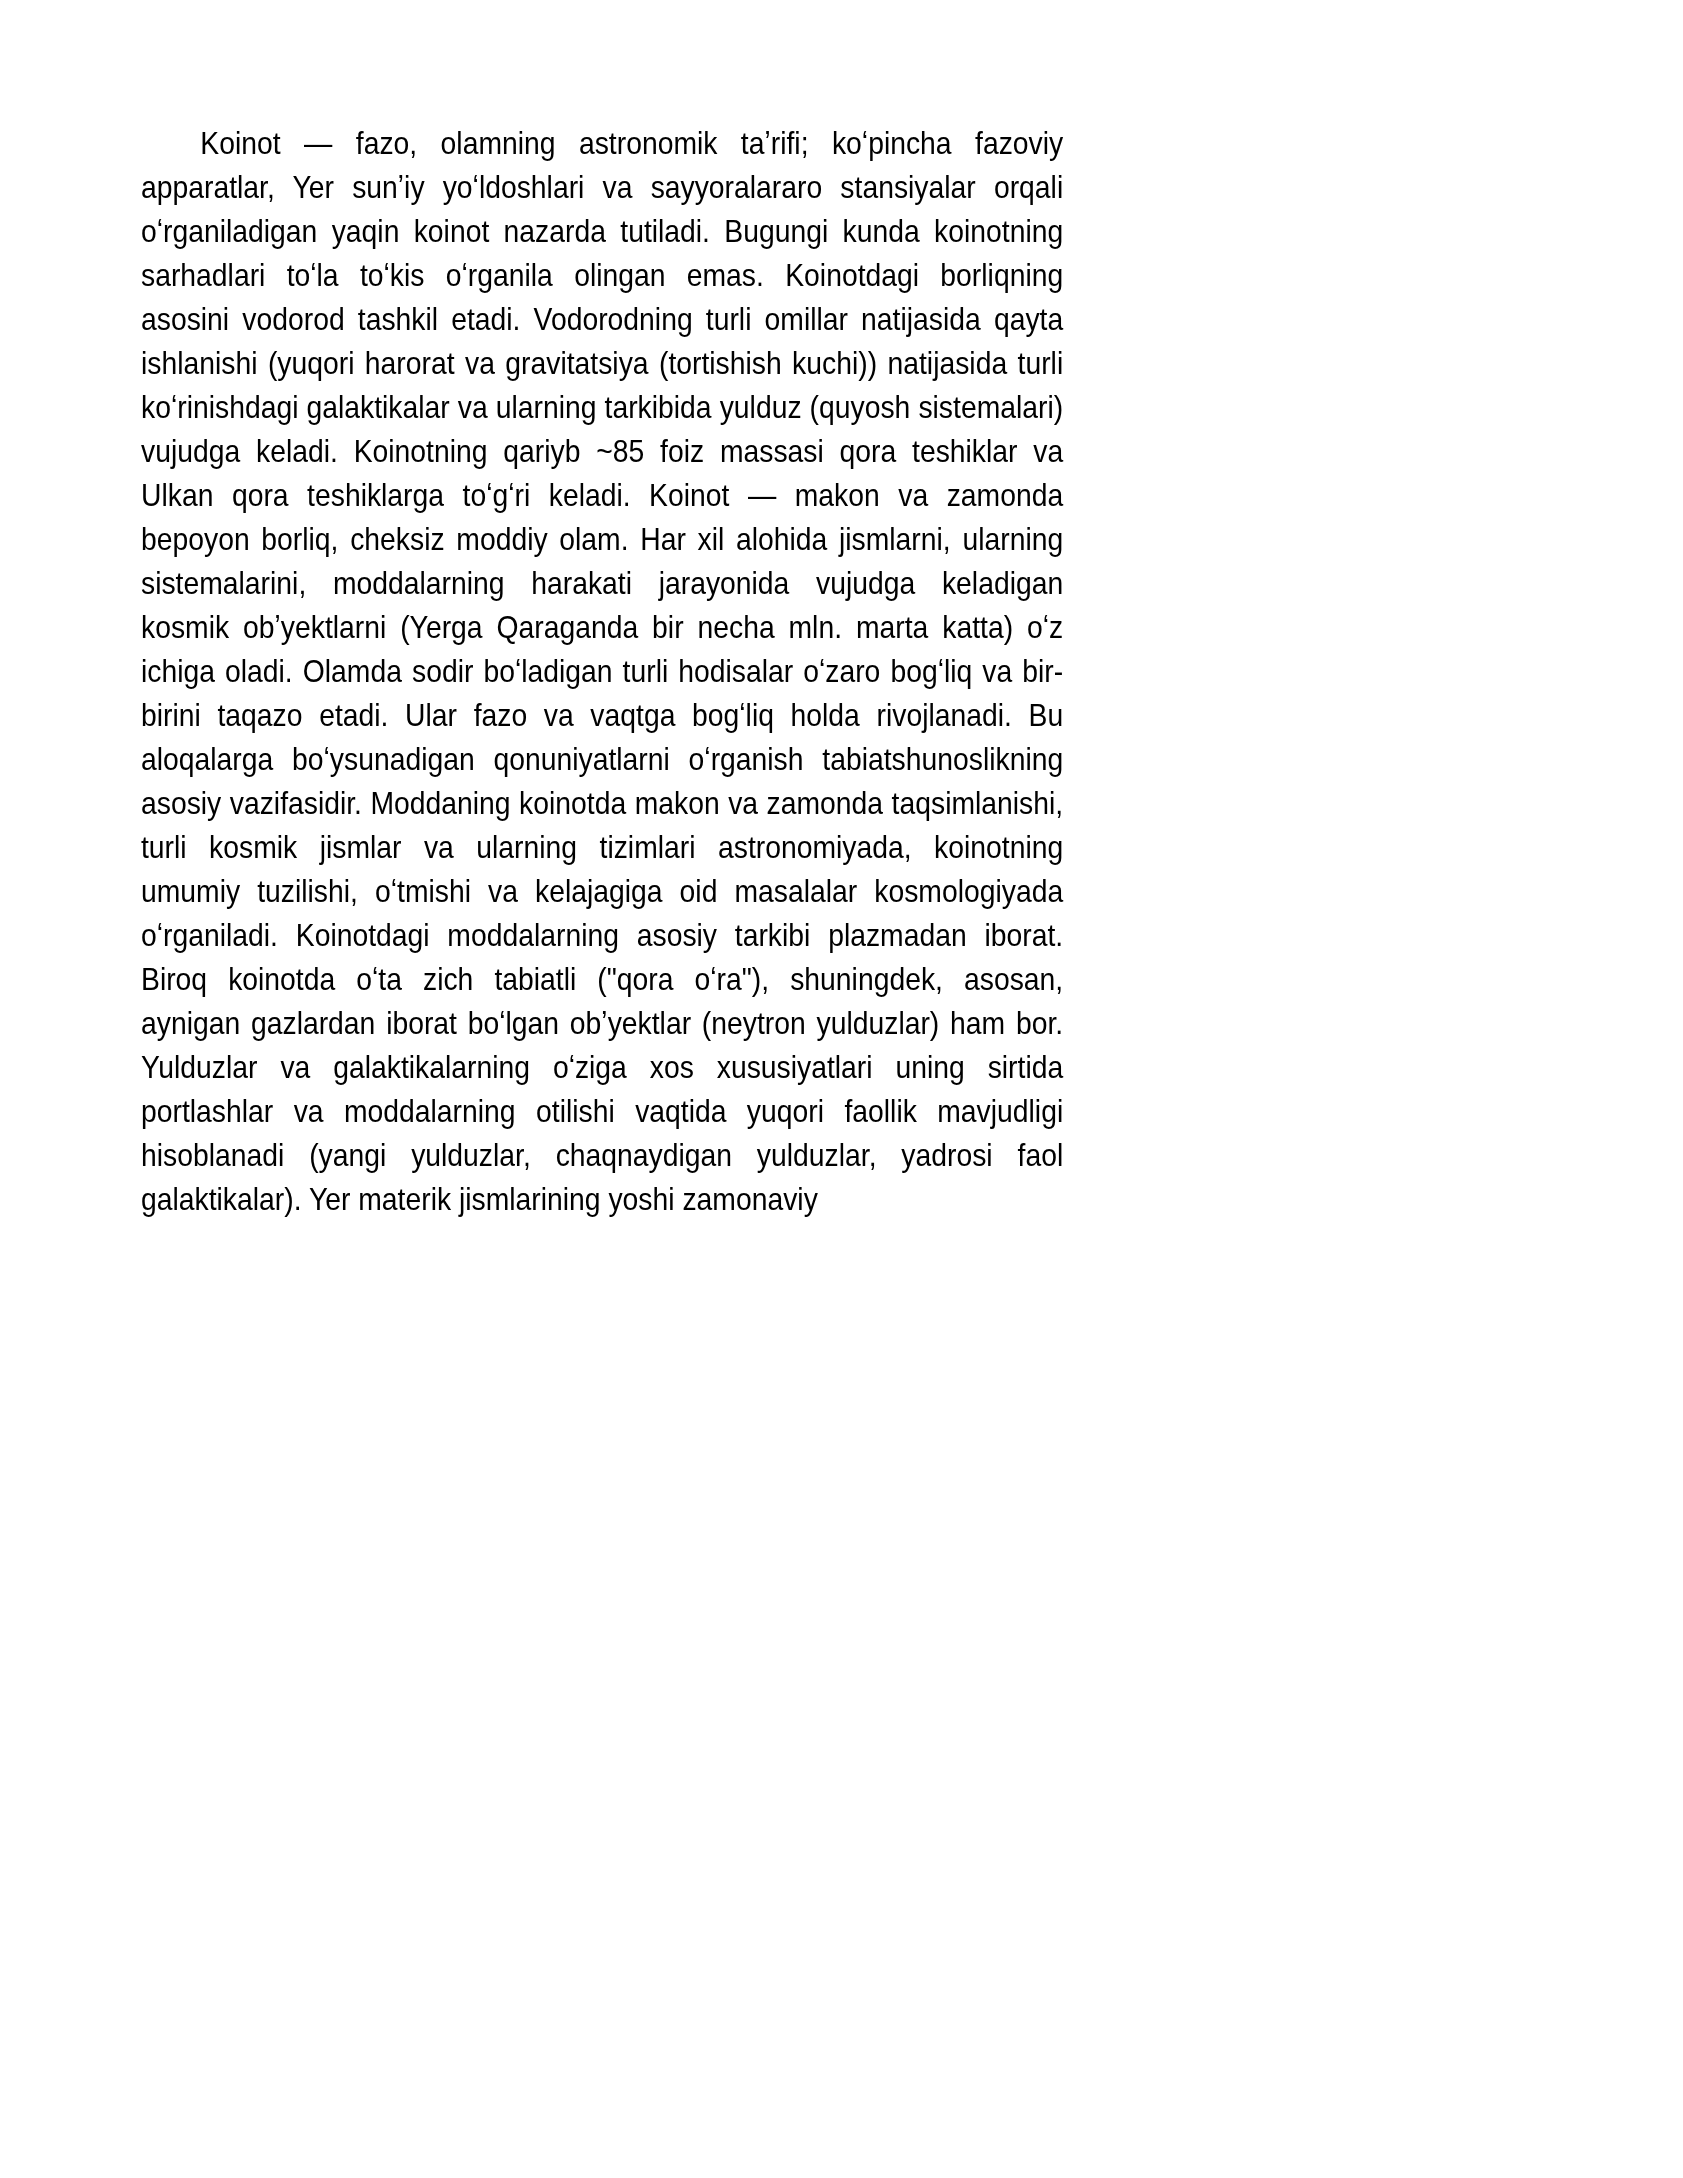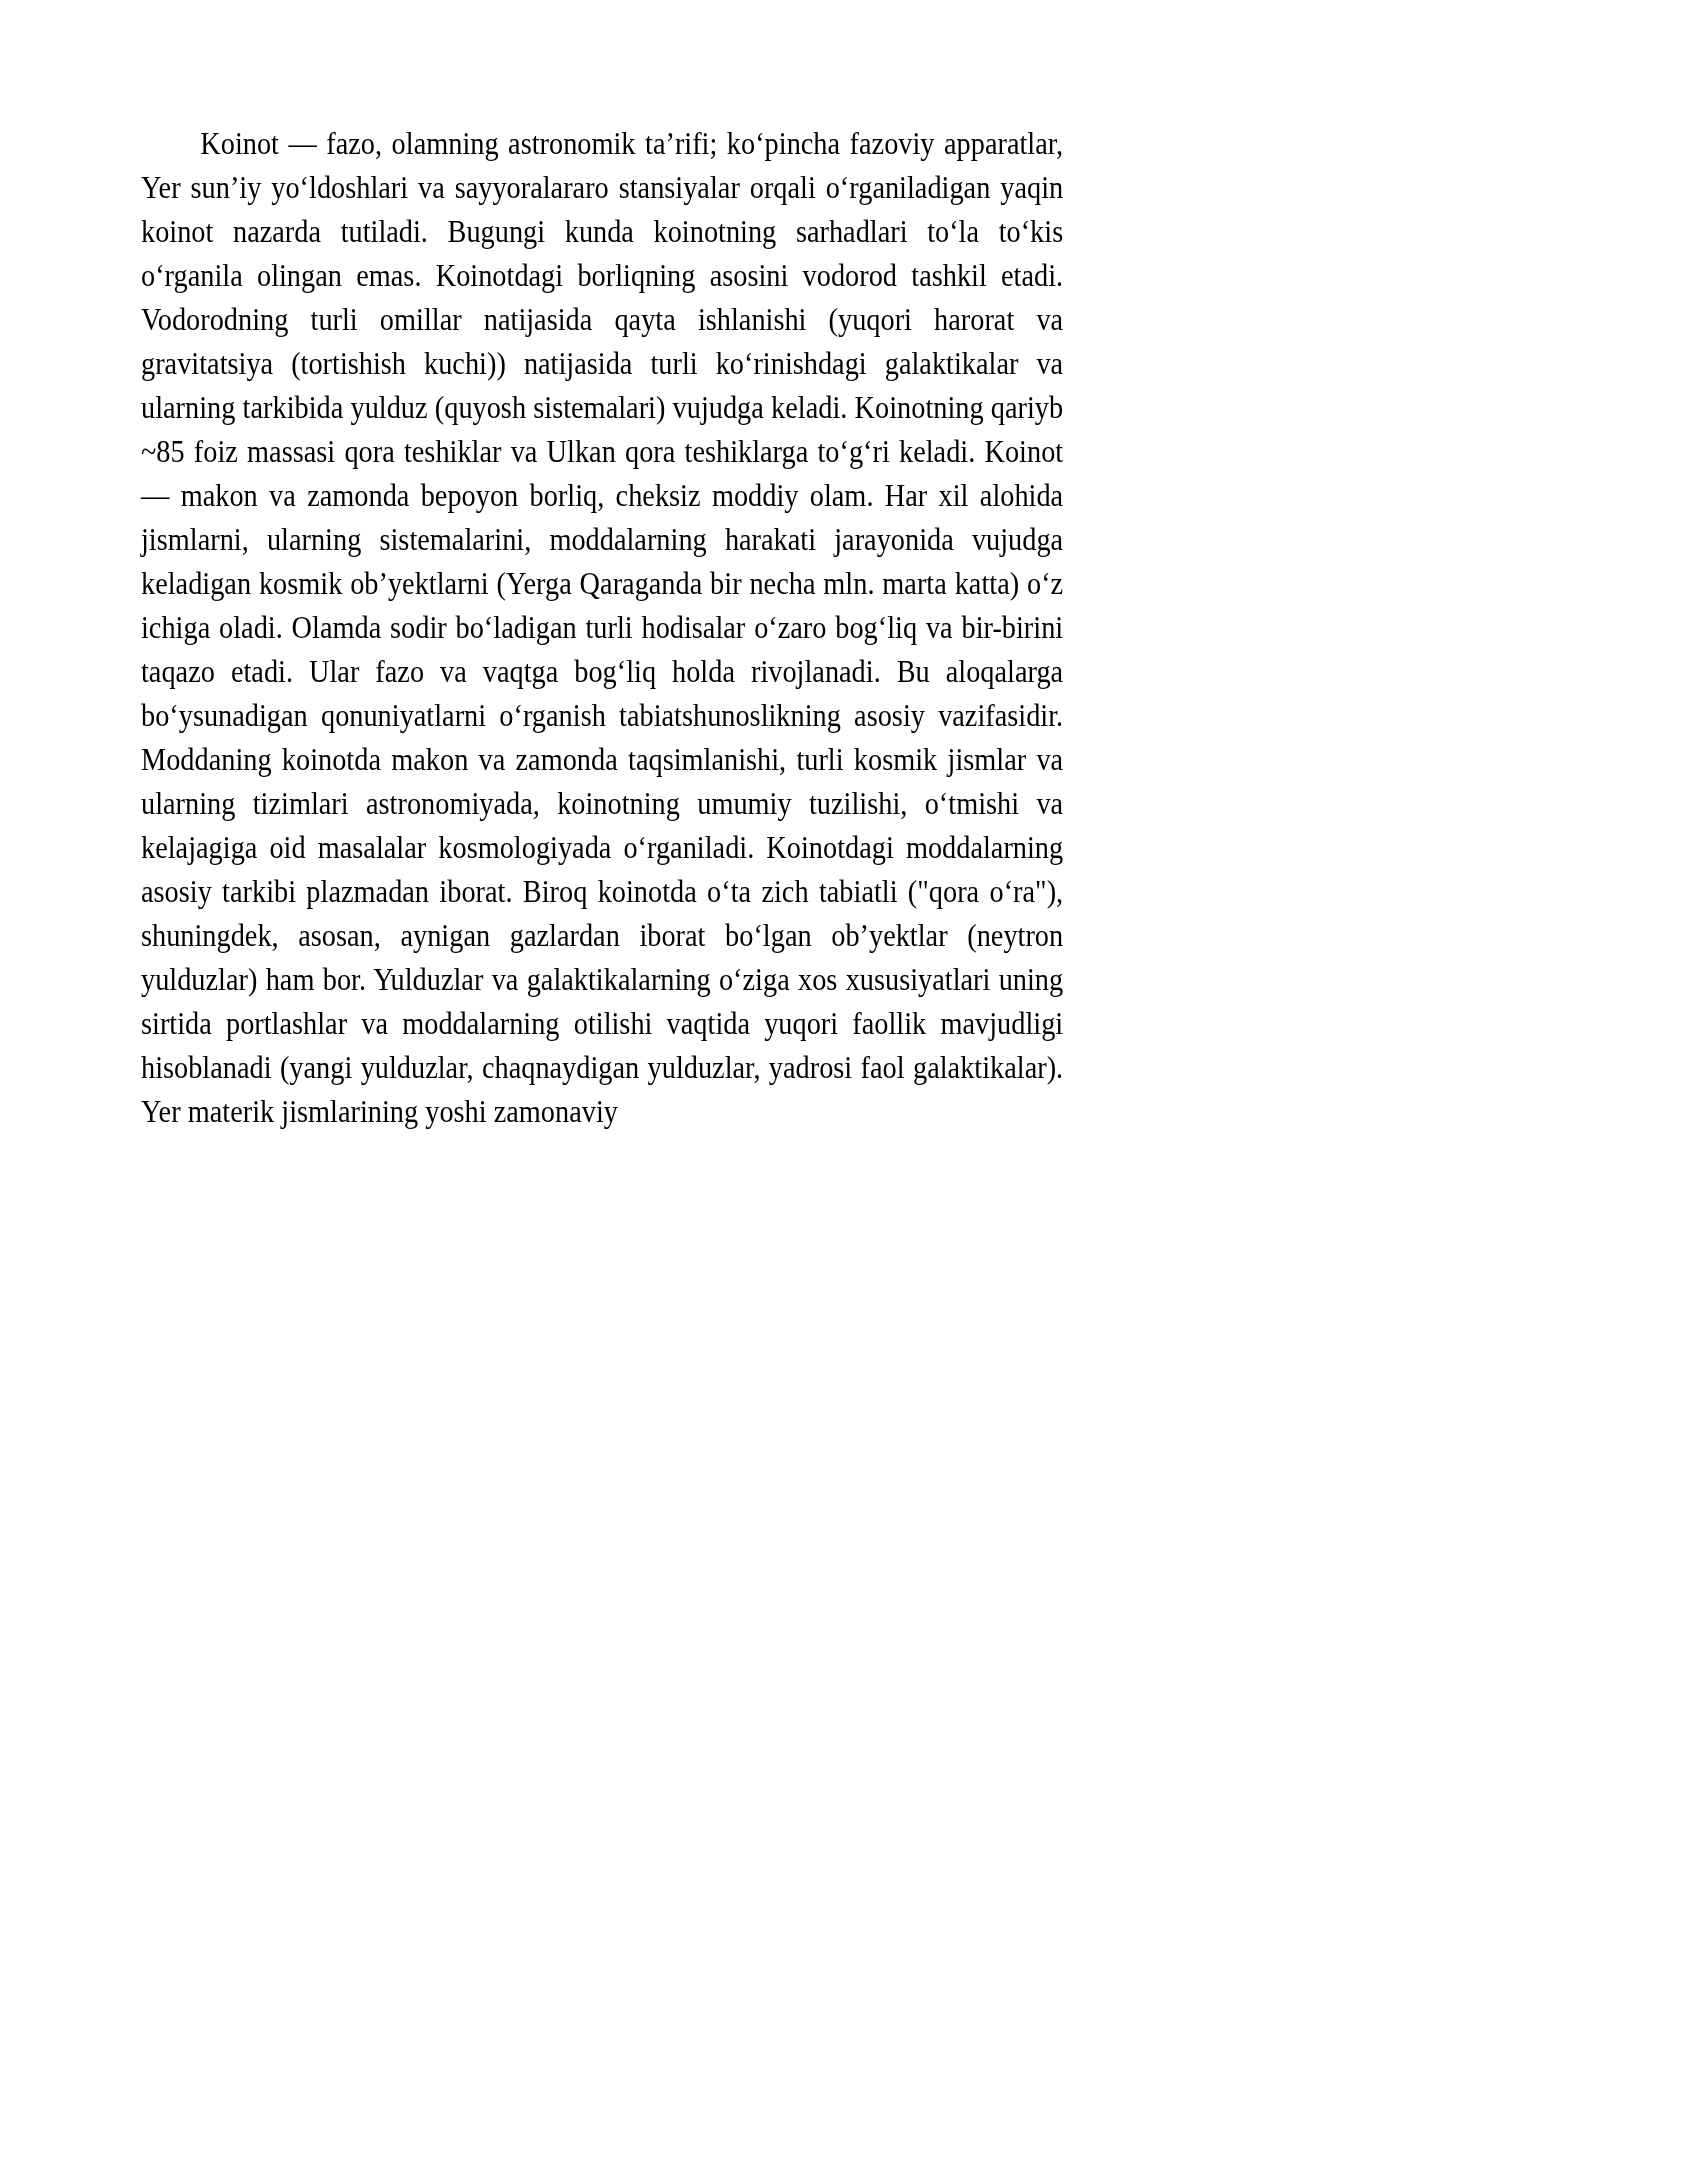--- a/index.html
+++ b/index.html
@@ -12,21 +12,20 @@
     height: 2178px;
     overflow: hidden;
     font-family: "Liberation Sans", "DejaVu Sans", sans-serif;
   }
   #page {
     position: relative;
     width: 1683px;
     height: 2178px;
     background: #ffffff;
     box-sizing: border-box;
-    font-family: Liberation Serif, serif;
   }
   #doc-body {
     position: absolute;
     left: 141px;
     top: 121px;
     width: 923px;
   }
   .para {
     margin: 0;
     text-align: justify;

